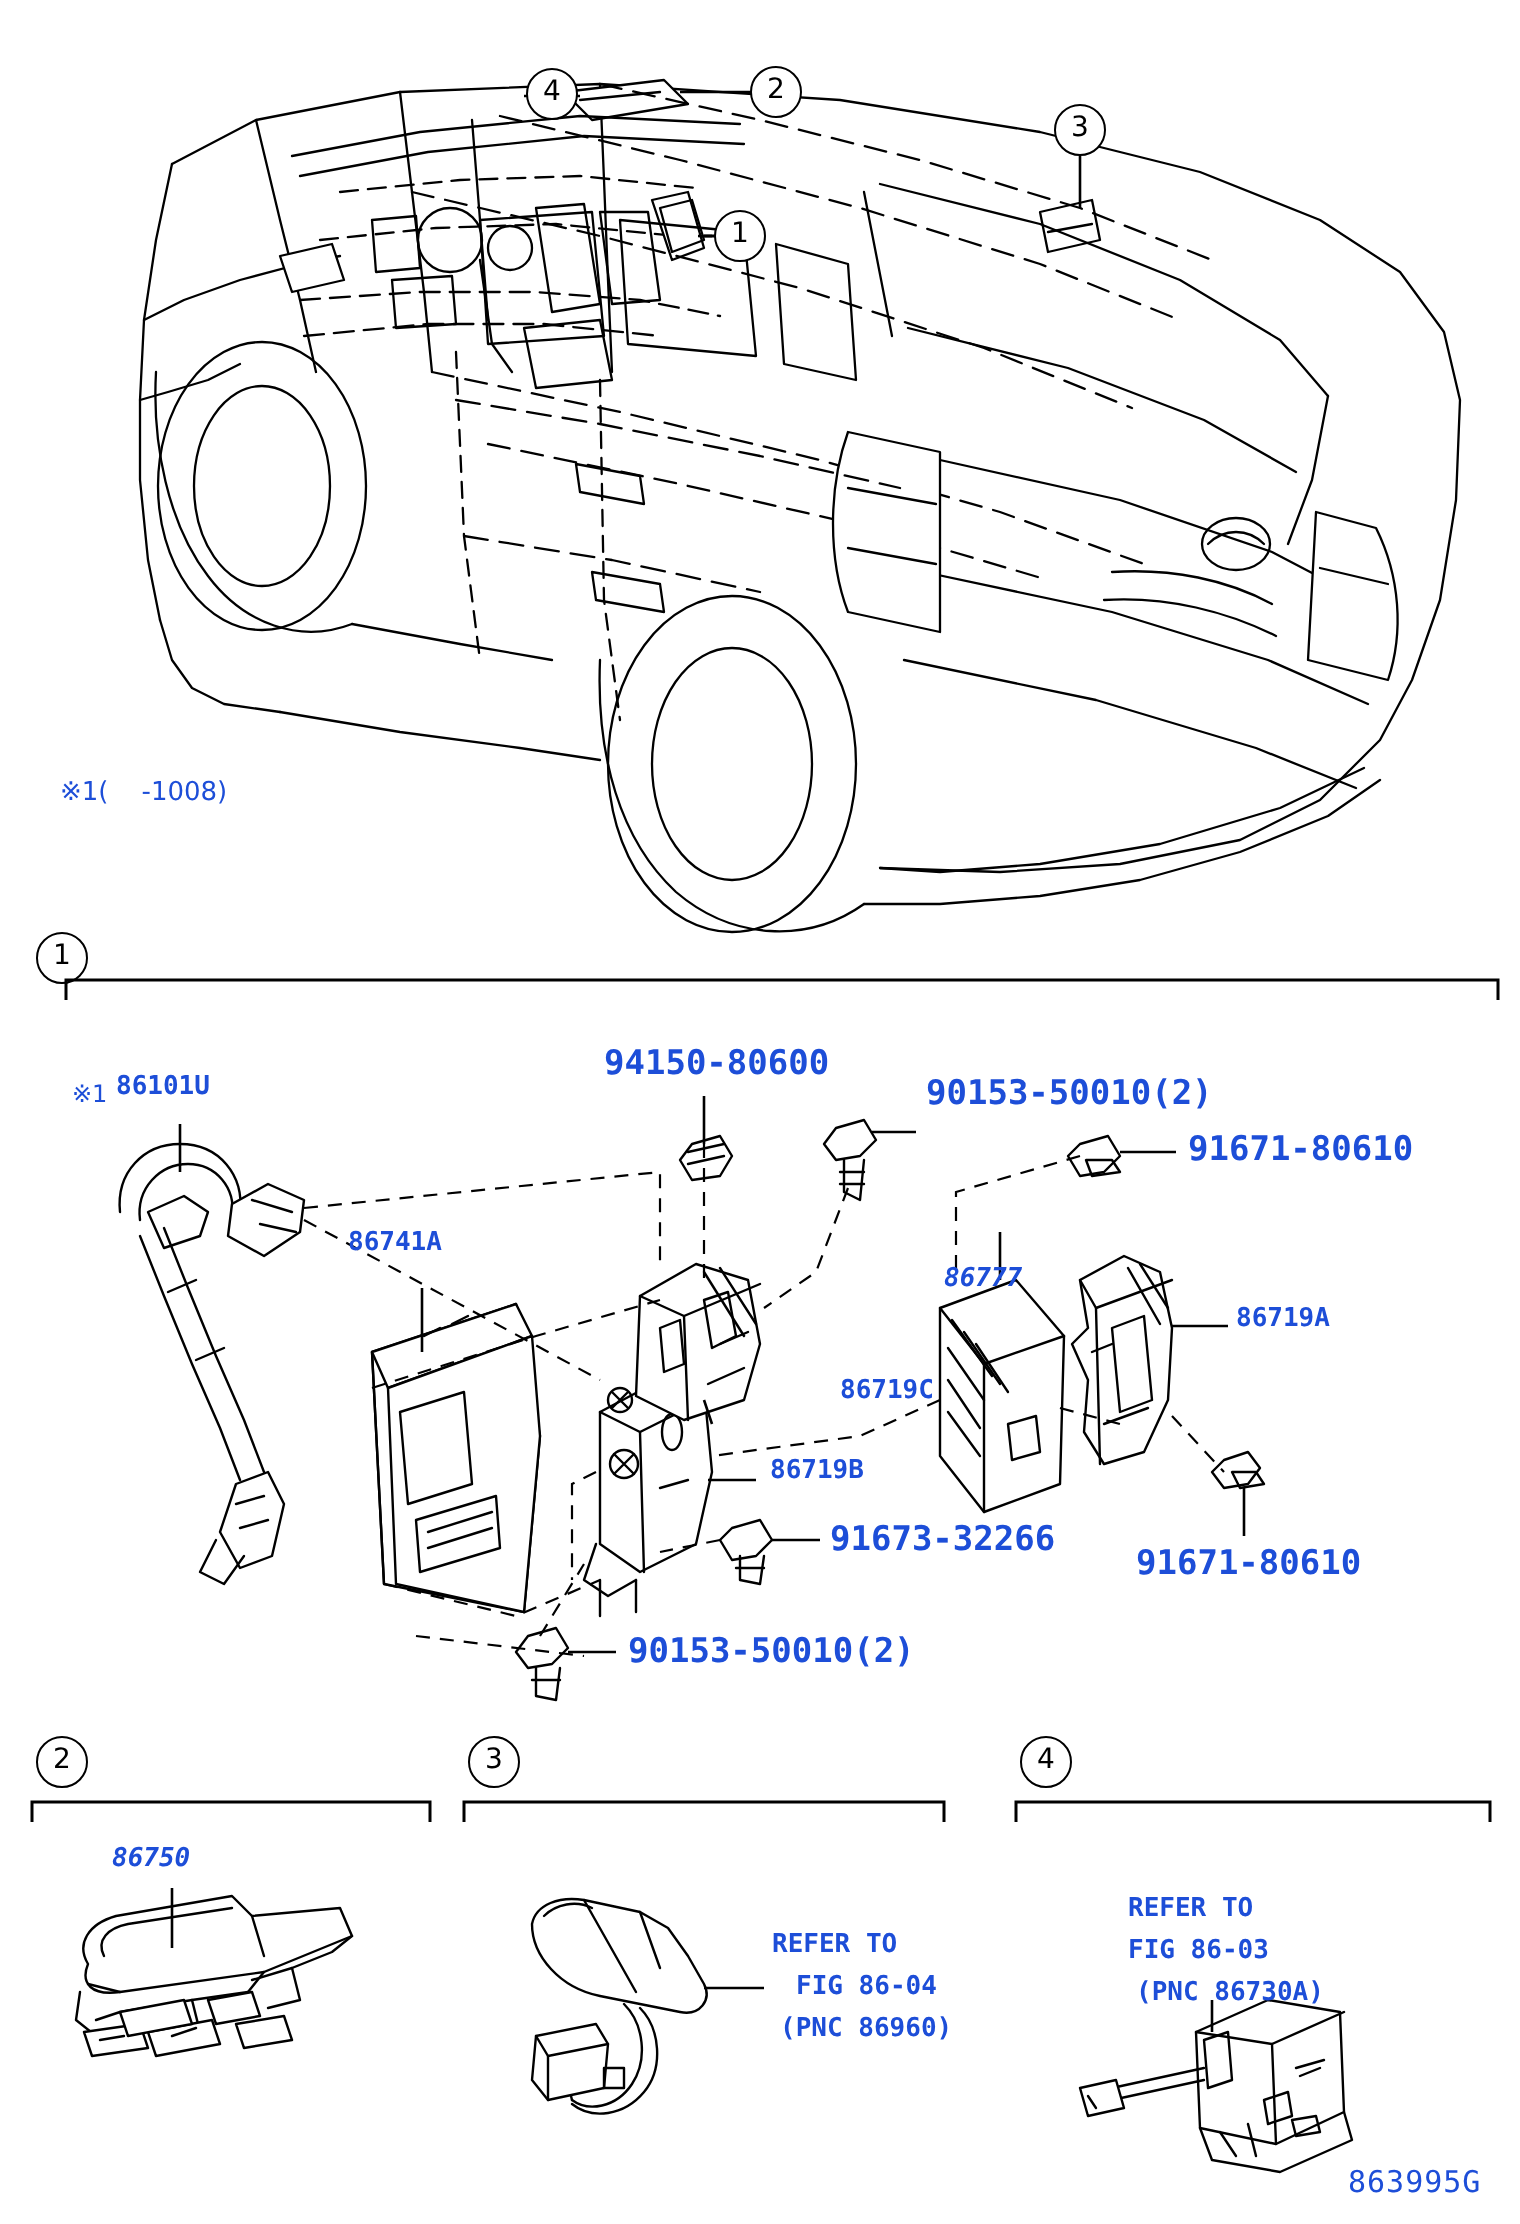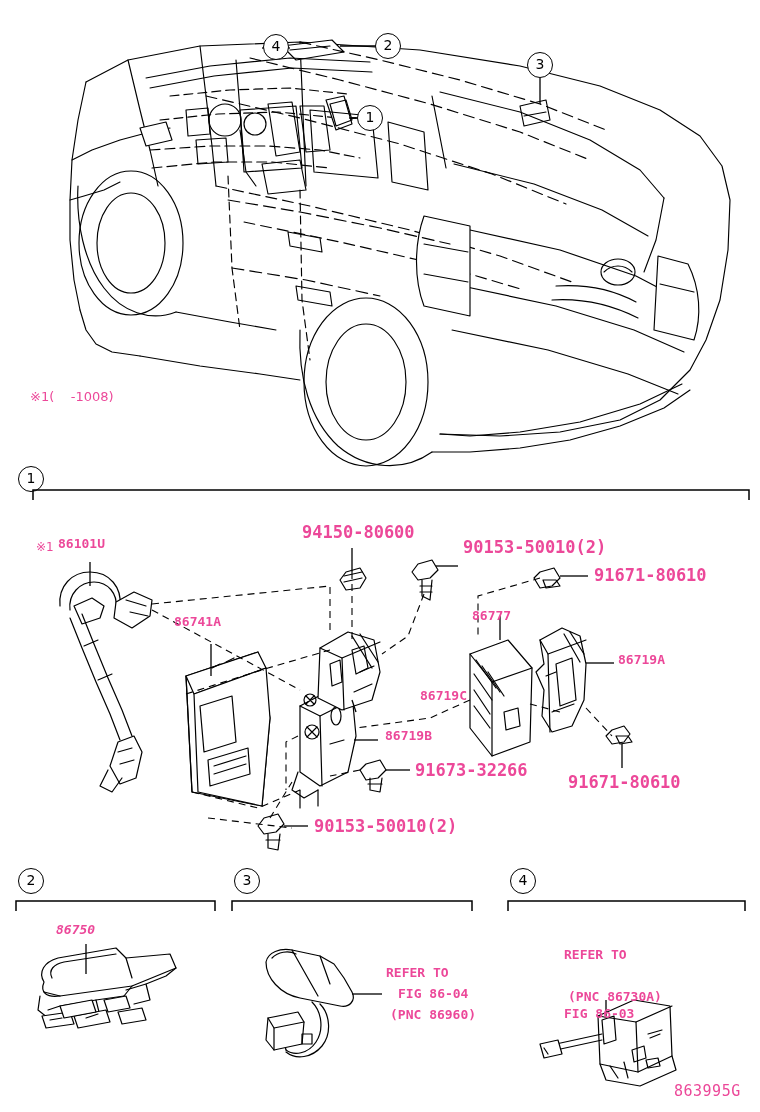--- a/index.html
+++ b/index.html
@@ -29,21 +29,21 @@
     width: 760px;
     height: 1112px;
     overflow: visible;
   }
   .lbl {
     position: absolute;
     font-family: "DejaVu Sans Mono", "Liberation Mono", monospace;
     font-weight: bold;
     white-space: pre;
     letter-spacing: 0px;
-    color: #ec4899;
+    color: #1d4ed8;
   }
   .pn {
     font-size: 17px;
   }
   .pn-big {
     font-size: 13px;
   }
   .refer {
     font-size: 13px;
     line-height: 21px;
@@ -341,21 +341,21 @@
       <line x1="284" y1="826" x2="308" y2="826"></line>
     </g>
   </svg>
 
   <div class="lbl mark1" style="left:36px; top:540px;">※1</div>
   <div class="lbl pn-big" style="left:58px; top:536px;">86101U</div>
   <div class="lbl pn-big" style="left:174px; top:614px;text-align:center;">86741A</div>
   <div class="lbl pn" style="left:302px; top:522px;">94150-80600</div>
   <div class="lbl pn" style="left:463px; top:537px;">90153-50010(2)</div>
   <div class="lbl pn" style="left:594px; top:565px;">91671-80610</div>
-  <div class="lbl pn-big" style="left:472px; top:608px;">86777</div>
+  <div class="lbl pn-big" style="left:472px; top:632px;font-style:italic;">86777</div>
   <div class="lbl pn-big" style="left:618px; top:652px;">86719A</div>
   <div class="lbl pn-big" style="left:376px; top:688px;margin-left:44px;">86719C</div>
   <div class="lbl pn-big" style="left:385px; top:728px;">86719B</div>
   <div class="lbl pn" style="left:415px; top:760px;">91673-32266</div>
   <div class="lbl pn" style="left:568px; top:772px;">91671-80610</div>
   <div class="lbl pn" style="left:314px; top:816px;">90153-50010(2)</div>
 
   <div class="callout" style="left:18px; top:868px;">2</div>
   <svg class="layer" viewBox="0 0 760 1112">
     <g stroke="#000" stroke-width="1.5" fill="none">
@@ -442,18 +442,18 @@
       <path d="M602 1034 L556 1044"></path>
       <path d="M602 1040 L556 1050"></path>
       <path d="M540 1044 L558 1040 L562 1054 L544 1058 Z" fill="#fff"></path>
       <path d="M544 1048 L548 1054"></path>
     </g>
     <g stroke="#000" stroke-width="1.3" fill="none">
       <line x1="606" y1="1000" x2="606" y2="1016"></line>
     </g>
   </svg>
   <div class="lbl refer" style="left:564px; top:944px;">REFER TO</div>
-  <div class="lbl refer" style="left:564px; top:1003px;">FIG 86-03</div>
+  <div class="lbl refer" style="left:564px; top:965px;">FIG 86-03</div>
   <div class="lbl refer" style="left:568px; top:986px;">(PNC 86730A)</div>
 
   <div class="lbl figcode" style="left:674px; top:1082px;">863995G</div>
 
 </div>
 
 </body></html>

